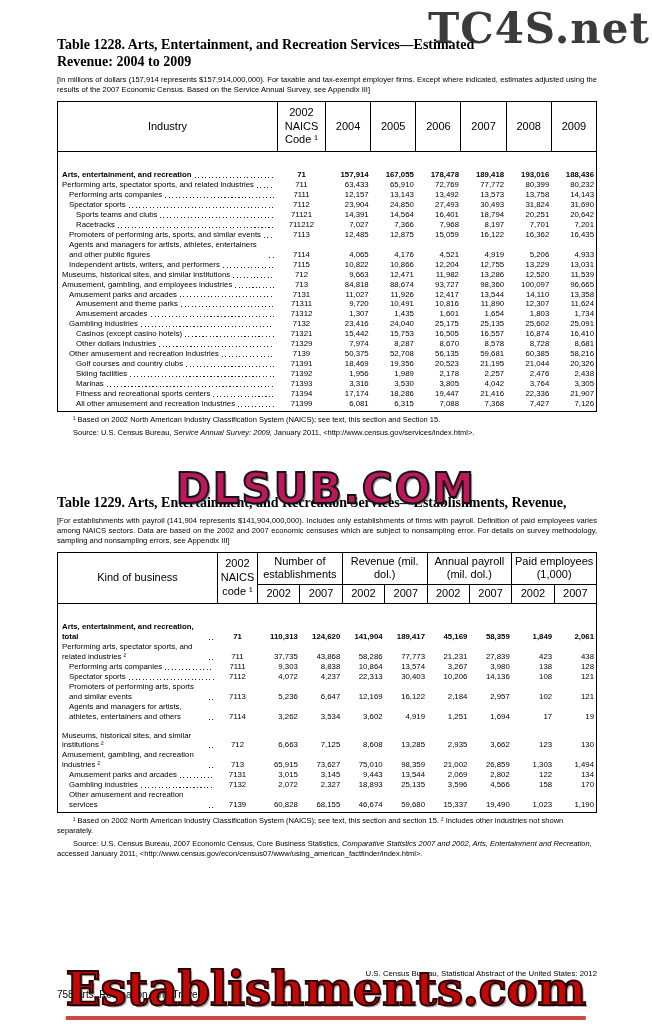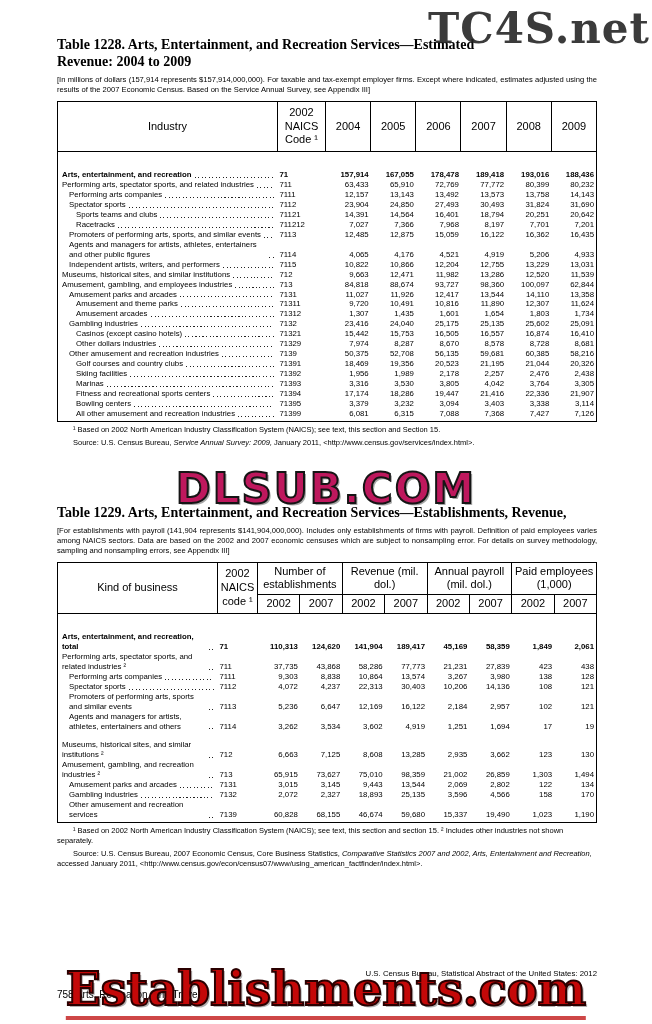--- a/index.html
+++ b/index.html
@@ -39,21 +39,21 @@
   }
   .t1228 thead tr { height:50px; }
   .t1229 .hrow1 { height:26px; }
   .t1229 .hrow2 { height:13px; }
   th.h-code { border-left:1px solid #000; border-right:1px solid #000; }
   th.h-year { border-left:1px solid #000;margin-top:37px; }
   th.h-grp  { border-left:1px solid #000; border-bottom:1px solid #000; }
   th.h-yr   { border-left:1px solid #000; }
   .blk { display:block; }
 
-  td.c-code { text-align:left; padding-left:6px; }
+  td.c-code { text-align:center; padding-left:6px; }
   td.c-val  { text-align:right; padding-right:3px; }
   tr.bold td, tr.bold .lbl { font-weight:bold; }
   tr.gap td { padding-top:9px; }
   .t tbody tr:first-child td { padding-top:18px; }
   .t tbody tr:last-child td { padding-bottom:2px; }
 
   .cellflex { display:flex; align-items:flex-end; }
   .lbl { flex:0 1 auto; }
   .ind0 .lbl { padding-left:2px; }
   .ind1 .lbl { padding-left:9px; }
@@ -300,21 +300,21 @@
                 <span class="lbl">Amusement, gambling, and employees industries</span>
                 <span class="leader"></span>
               </div>
             </td>
             <td class="c-code">713</td>
             <td class="c-val">84,818</td>
             <td class="c-val">88,674</td>
             <td class="c-val">93,727</td>
             <td class="c-val">98,360</td>
             <td class="c-val">100,097</td>
-            <td class="c-val">62,844</td>
+            <td class="c-val">96,665</td>
           </tr>
           <tr>
             <td class="c-label">
               <div class="cellflex ind1">
                 <span class="lbl">Amusement parks and arcades</span>
                 <span class="leader"></span>
               </div>
             </td>
             <td class="c-code">7131</td>
             <td class="c-val">11,027</td>
@@ -466,35 +466,20 @@
                 <span class="leader"></span>
               </div>
             </td>
             <td class="c-code">71394</td>
             <td class="c-val">17,174</td>
             <td class="c-val">18,286</td>
             <td class="c-val">19,447</td>
             <td class="c-val">21,416</td>
             <td class="c-val">22,336</td>
             <td class="c-val">21,907</td>
-          </tr>
-          <tr>
-            <td class="c-label">
-              <div class="cellflex ind2">
-                <span class="lbl">Bowling centers</span>
-                <span class="leader"></span>
-              </div>
-            </td>
-            <td class="c-code">71395</td>
-            <td class="c-val">3,379</td>
-            <td class="c-val">3,232</td>
-            <td class="c-val">3,094</td>
-            <td class="c-val">3,403</td>
-            <td class="c-val">3,338</td>
-            <td class="c-val">3,114</td>
           </tr>
           <tr>
             <td class="c-label">
               <div class="cellflex ind2">
                 <span class="lbl">All other amusement and recreation industries</span>
                 <span class="leader"></span>
               </div>
             </td>
             <td class="c-code">71399</td>
             <td class="c-val">6,081</td>

